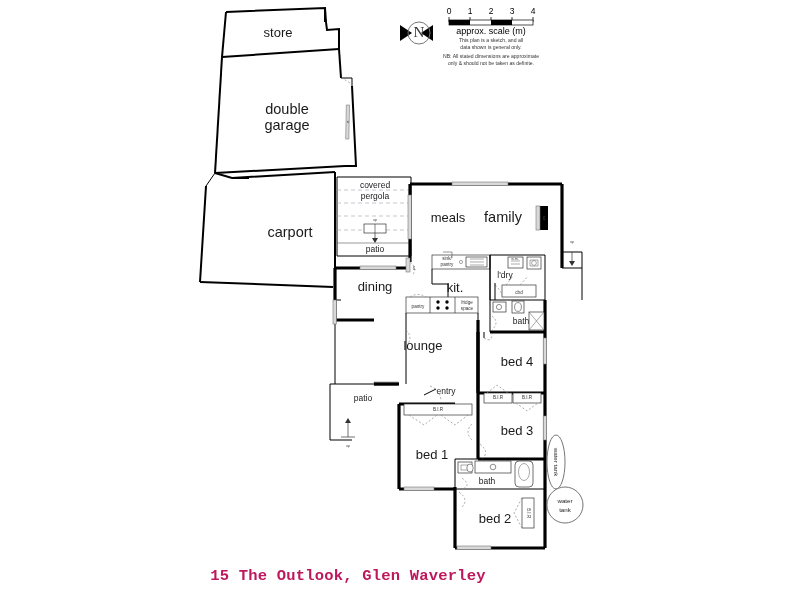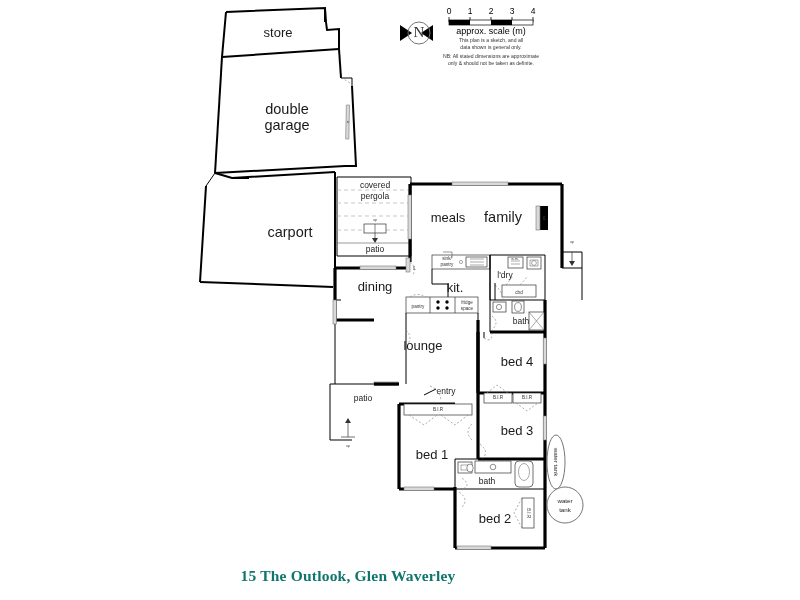--- a/index.html
+++ b/index.html
@@ -86,24 +86,24 @@
     fill: #333;
     text-anchor: middle;
     dominant-baseline: middle;
   }
   #title-bar {
     position: absolute;
     left: 0;
     top: 567px;
     width: 696px;
     text-align: center;
-    font-family: Liberation Serif, serif;
+    font-family: Liberation Mono, monospace;
     font-size: 15.5px;
     font-weight: bold;
-    color: #0f766e;
+    color: #be185d;
     letter-spacing: 0.2px;
   }
   .wall-thick { fill: none; stroke: #000; stroke-width: 3.2; }
   .wall-med   { fill: none; stroke: #000; stroke-width: 2.0; }
   .wall-thin  { fill: none; stroke: #000; stroke-width: 1.0; }
   .wall-hair  { fill: none; stroke: #555; stroke-width: 0.6; }
   .glass      { fill: #d9d9d9; stroke: #777; stroke-width: 0.6; }
   .dashline   { fill: none; stroke: #9aa3b0; stroke-width: 0.6; stroke-dasharray: 4 3; }
   .doorarc    { fill: none; stroke: #888; stroke-width: 0.7; stroke-dasharray: 2 2; }
   .fixture    { fill: #fff; stroke: #333; stroke-width: 0.7; }

